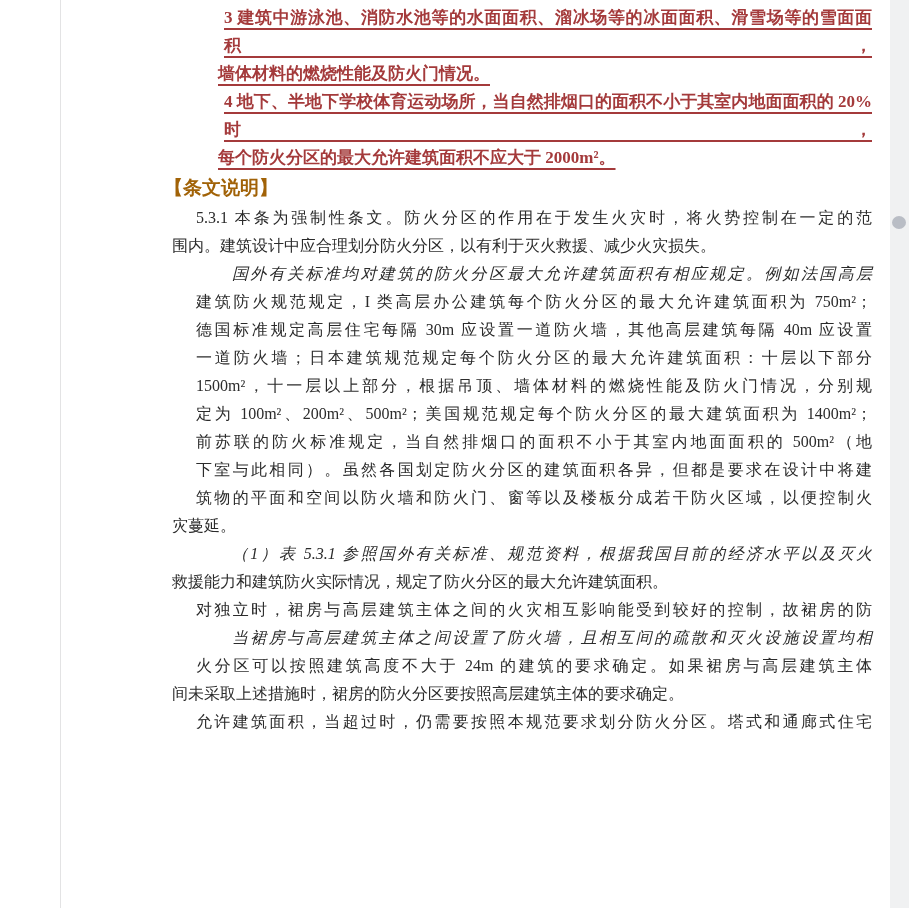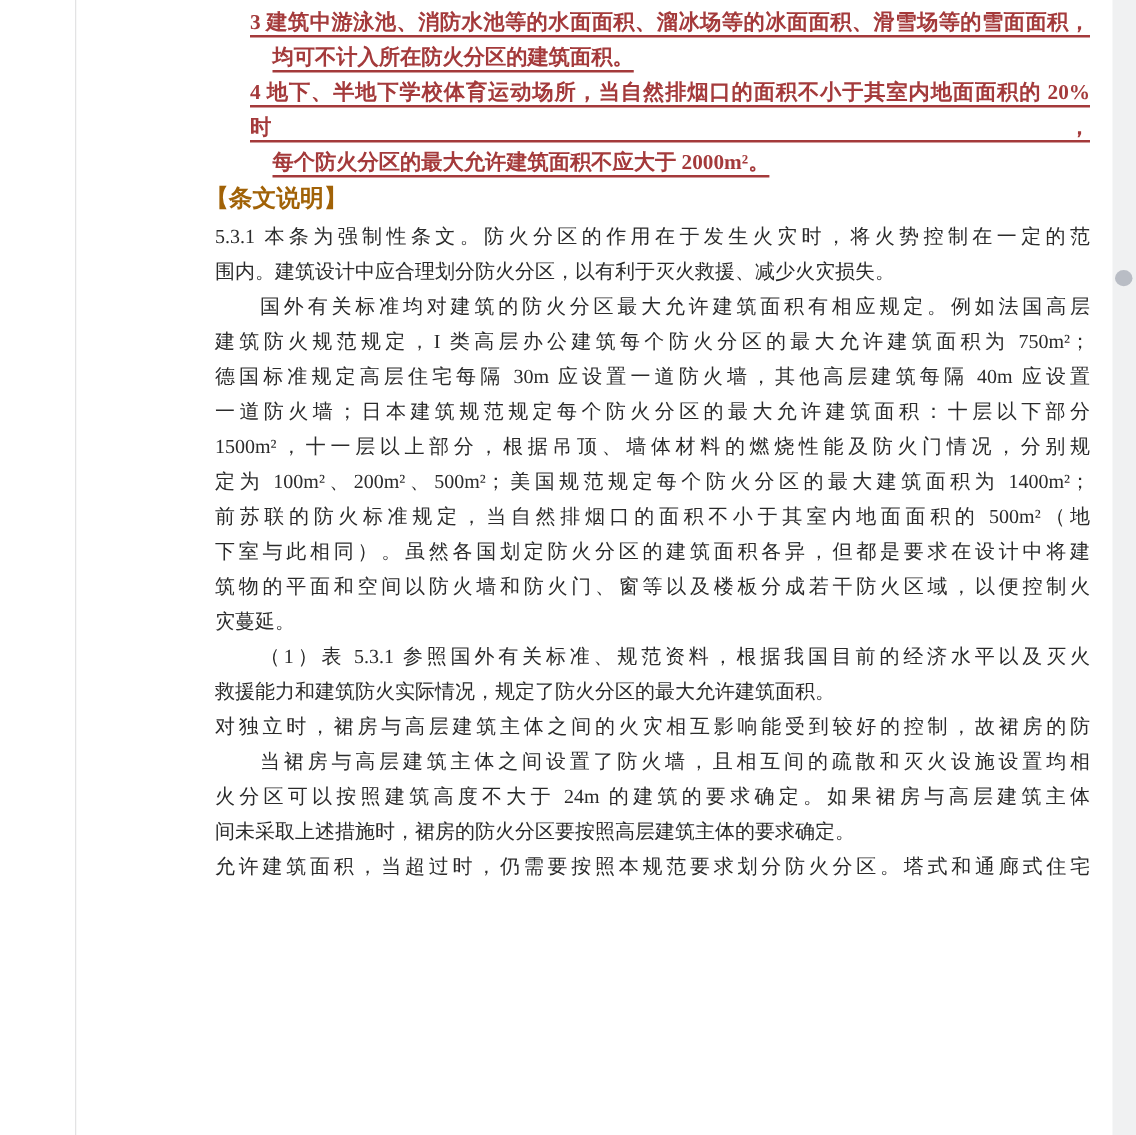--- a/index.html
+++ b/index.html
@@ -28,33 +28,34 @@
   }
   .line{
     line-height:28px;
     font-size:16px;
     text-align:left;
     white-space:normal;
   }
   .fill{
     text-align:justify;
     text-align-last:justify;
+    margin-left:24px;
   }
   .red-line{
     color:var(--clause_red);
     font-size:17px;
     font-weight:700;
     text-decoration:underline;
     text-decoration-color:var(--clause_red);
     text-decoration-thickness:1.5px;
     text-underline-offset:5px;
   }
   .l-num{padding-left:28px;}
   .l-cont{padding-left:46px;}
-  .l-para{padding-left:36px;}
+  .l-para{padding-left:36px;font-style:italic;}
   .section-heading{
     font-size:19px;
     font-weight:700;
     line-height:32px;
     margin-left:-8px;
     color:#a16207;
   }
   .scrollbar-track{
     position:absolute;right:0;top:0;width:19px;height:908px;
     background:var(--scrollbar_track);
@@ -66,21 +67,21 @@
   }
 </style>
 </head>
 <body>
 
 <div class="edge-divider"></div>
 
 <div class="content">
   <div id="code-clauses">
       <div class="line red-line l-num fill">3  建筑中游泳池、消防水池等的水面面积、溜冰场等的冰面面积、滑雪场等的雪面面积，</div>
-      <div class="line red-line l-cont">均可不计入所在防火分区的建筑面积。</div>
+      <div class="line red-line l-cont">墙体材料的燃烧性能及防火门情况。</div>
       <div class="line red-line l-num fill">4  地下、半地下学校体育运动场所，当自然排烟口的面积不小于其室内地面面积的 20%时，</div>
       <div class="line red-line l-cont">每个防火分区的最大允许建筑面积不应大于 2000m²。</div>
     </div>
   <div class="section-heading">【条文说明】</div>
   <div id="body-lines">
       <div class="line   fill">5.3.1  本条为强制性条文。防火分区的作用在于发生火灾时，将火势控制在一定的范</div>
       <div class="line">围内。建筑设计中应合理划分防火分区，以有利于灭火救援、减少火灾损失。</div>
       <div class="line  l-para fill">国外有关标准均对建筑的防火分区最大允许建筑面积有相应规定。例如法国高层</div>
       <div class="line   fill">建筑防火规范规定，I 类高层办公建筑每个防火分区的最大允许建筑面积为 750m²；</div>
       <div class="line   fill">德国标准规定高层住宅每隔 30m 应设置一道防火墙，其他高层建筑每隔 40m 应设置</div>

